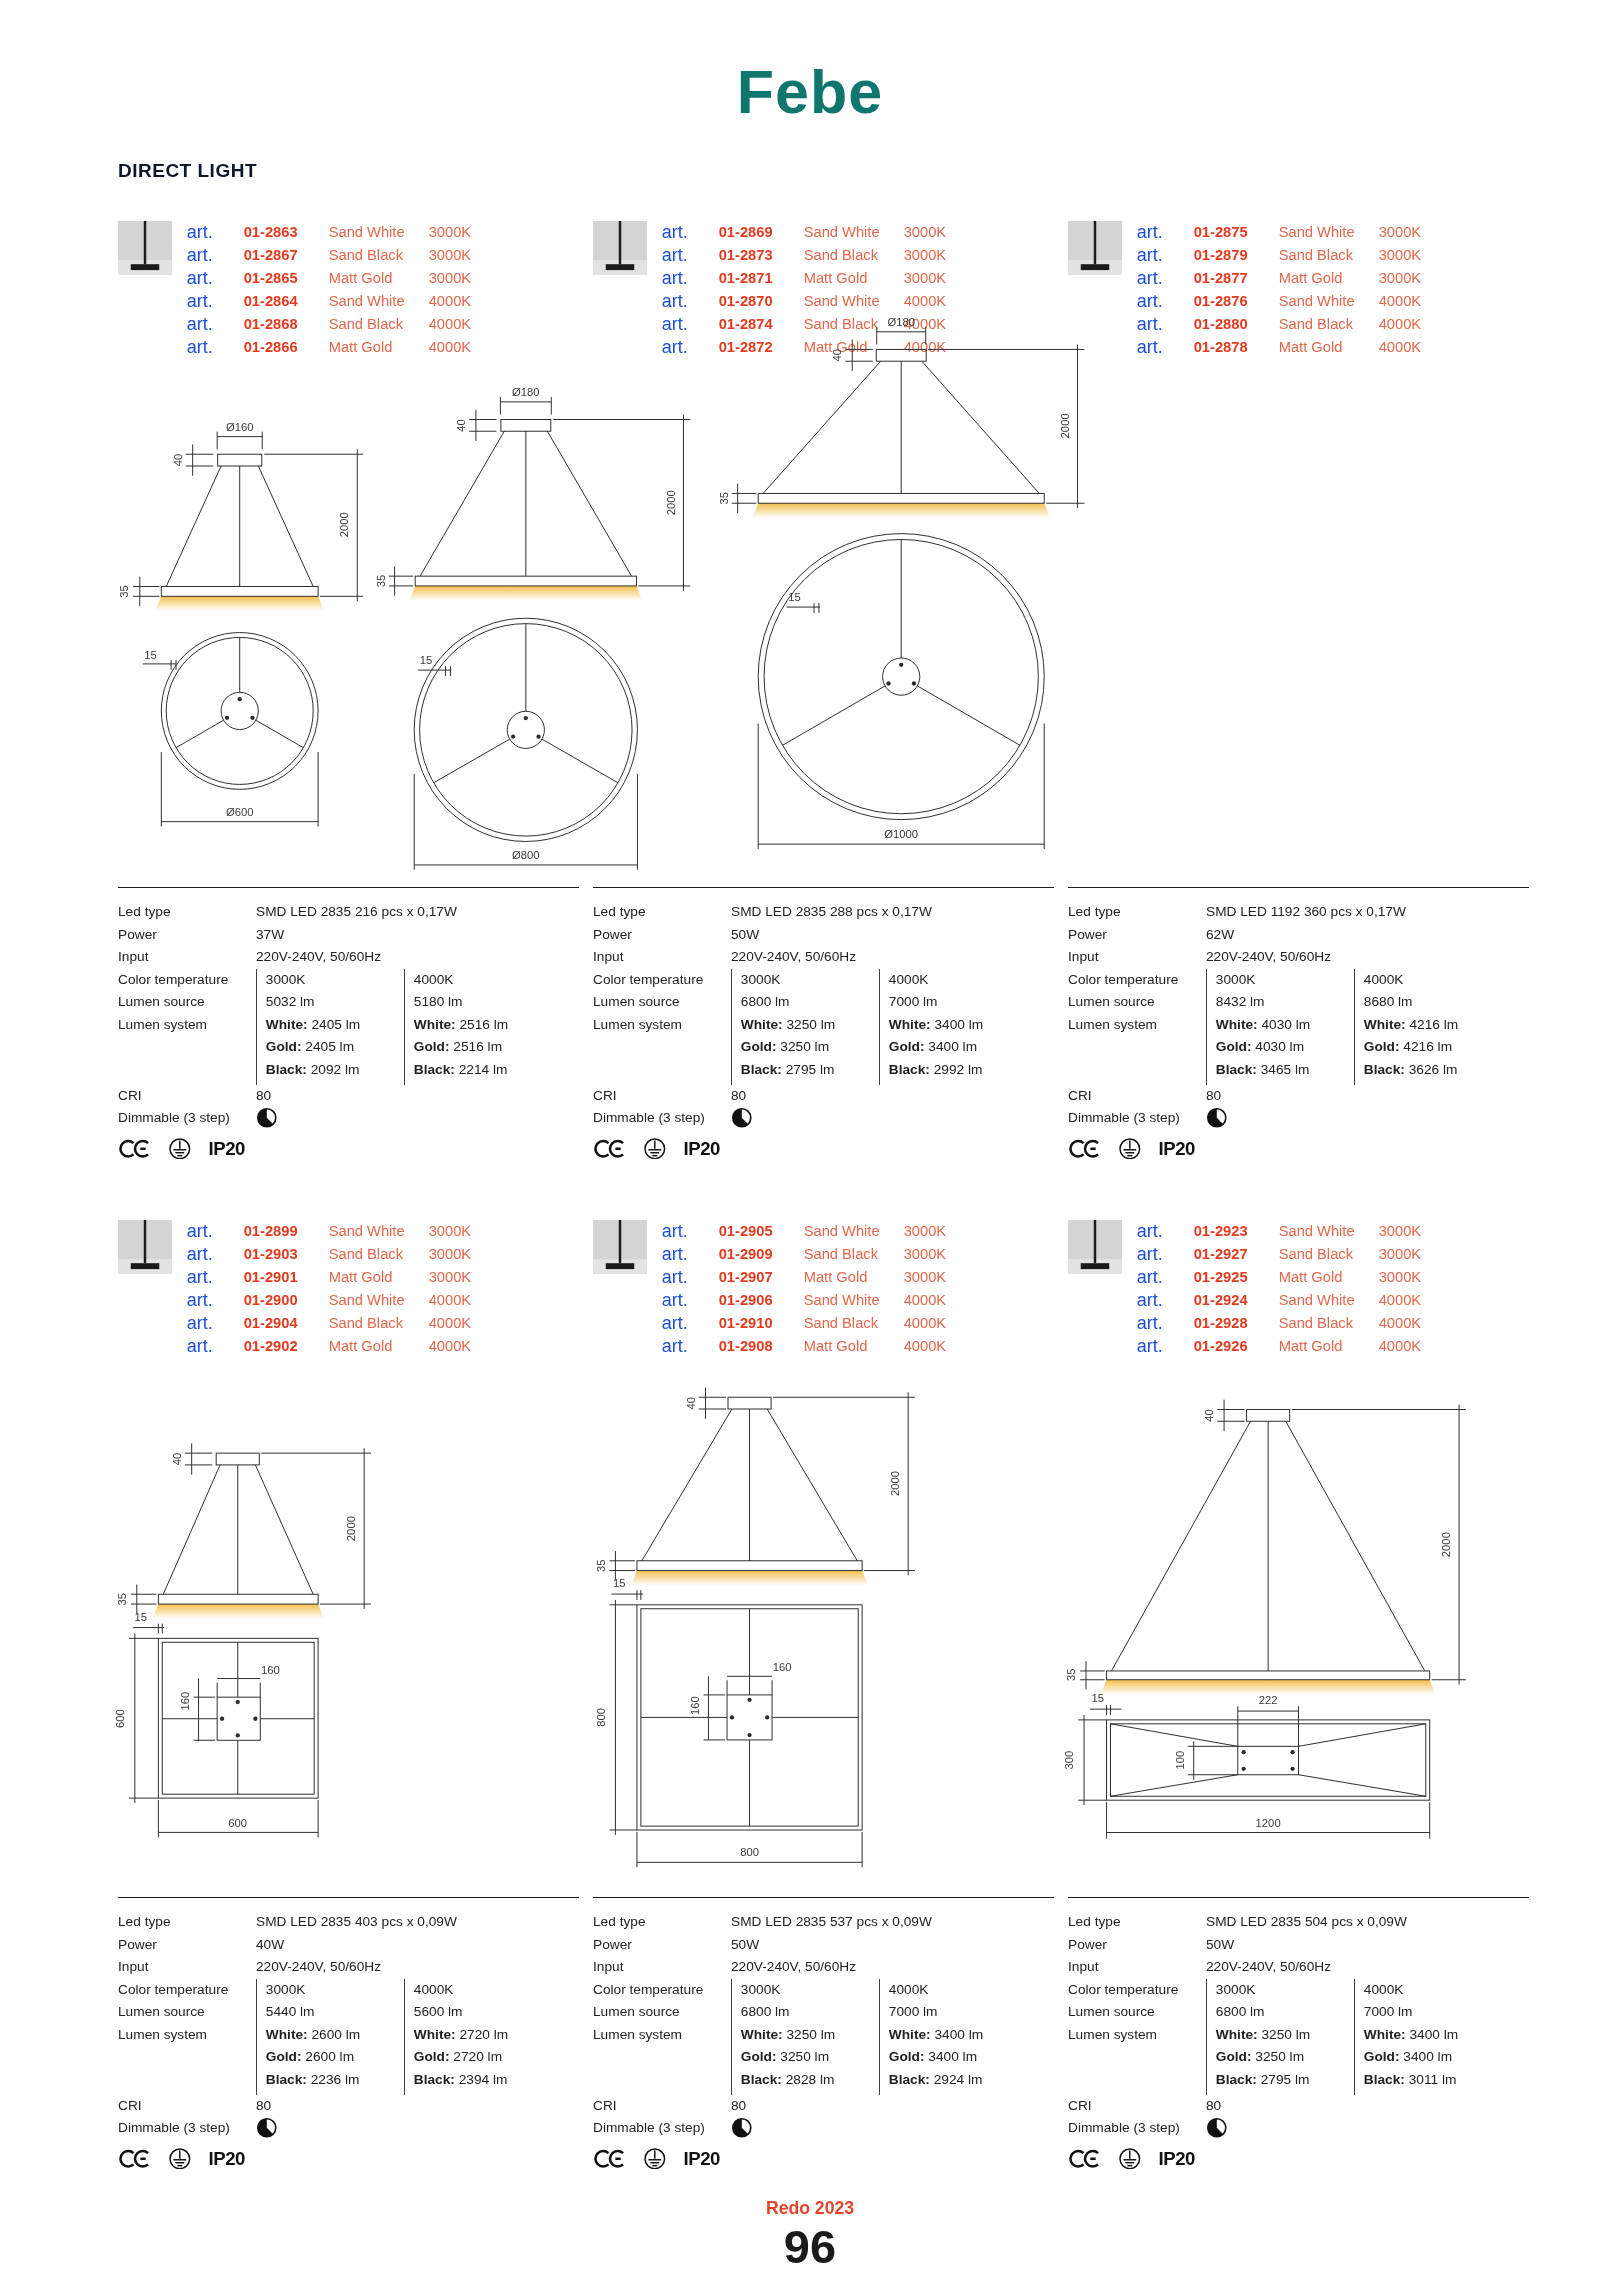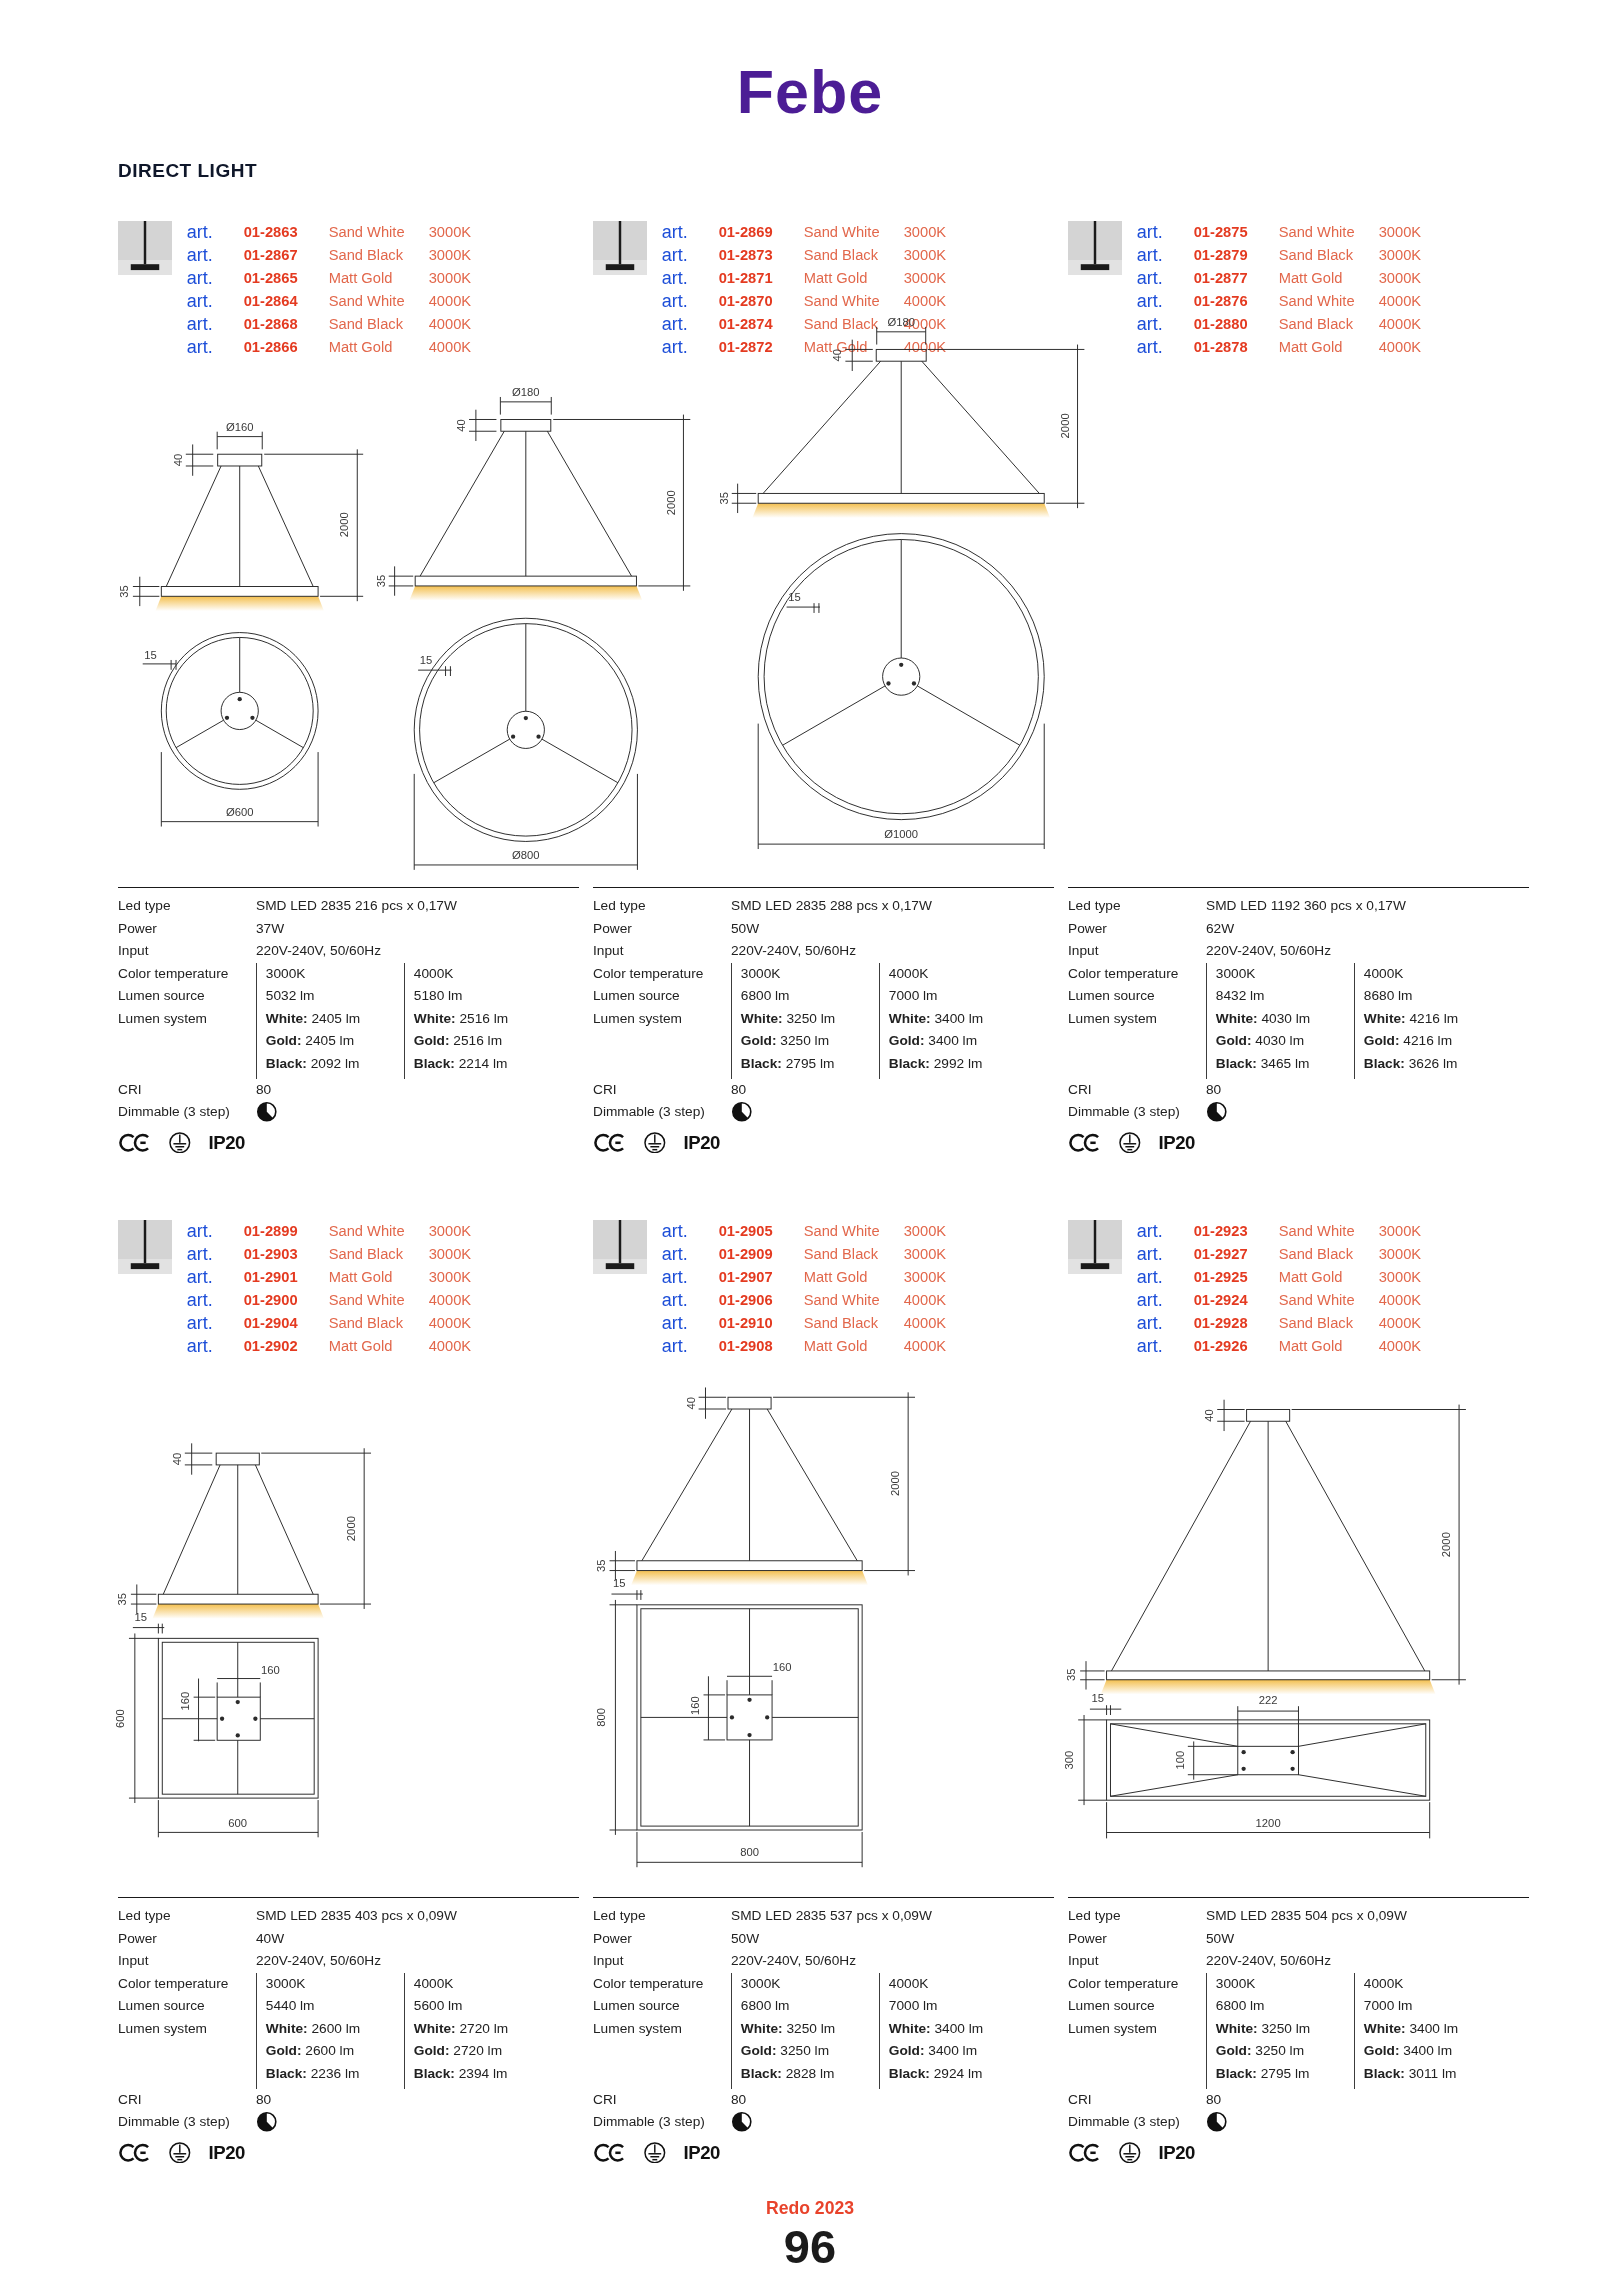--- a/index.html
+++ b/index.html
@@ -1,28 +1,28 @@
 <!DOCTYPE html>
 <html><head>
 <meta charset="utf-8">
 <style>
   html,body{margin:0;padding:0;background:#fff}
   body{position:relative;width:1620px;height:2292px;font-family:"Liberation Sans",sans-serif;color:#222;overflow:hidden}
   .abs{position:absolute}
-  .page-title{top:57px;left:0;width:100%;text-align:center;font-size:61px;font-weight:700;color:#4c1d95;letter-spacing:1px}
+  .page-title{top:57px;left:0;width:100%;text-align:center;font-size:61px;font-weight:700;color:#0f766e;letter-spacing:1px}
   .section-label{top:160px;left:118px;font-size:19px;font-weight:700;color:#0f172a;letter-spacing:0.5px}
   
   .phead{display:flex;align-items:flex-start}
   .thumb{width:54px;height:54px;margin-right:14.7px;background:linear-gradient(180deg,#d4d4d4 0 72%,#e2e2e2 72% 100%);flex:none}
   .arow{display:grid;grid-template-columns:57px 85px 100px 69px;line-height:23px;font-size:14.7px;white-space:nowrap}
   .aw{color:#1d4ed8;font-size:18px}
   .ac{color:#e43a20;font-weight:700}
   .af,.at{color:#e2674b}
   
-  .spec{width:461px;border-top:1px solid #1a1a1a;padding-top:7px;font-size:13.7px}
+  .spec{width:461px;border-top:1px solid #1a1a1a;padding-top:13px;font-size:13.7px}
   .srow{display:flex;line-height:22.5px}
   .sl{width:138px;flex:none}
   .temp{display:grid;grid-template-columns:138px 148px 1fr;line-height:22.5px}
   .tl div{height:22.5px}
   .tc{border-left:1px solid #3c3c3c;padding-left:8.8px;padding-bottom:3.9px}
   .tc div{height:22.5px;white-space:nowrap}
   .b{font-weight:700}
   .dimrow{align-items:flex-start}
   .certs{display:flex;align-items:center;gap:18px;margin-top:6.9px;height:23.5px}
   .ip{font-weight:800;font-size:18.6px;letter-spacing:-0.5px;color:#111}

